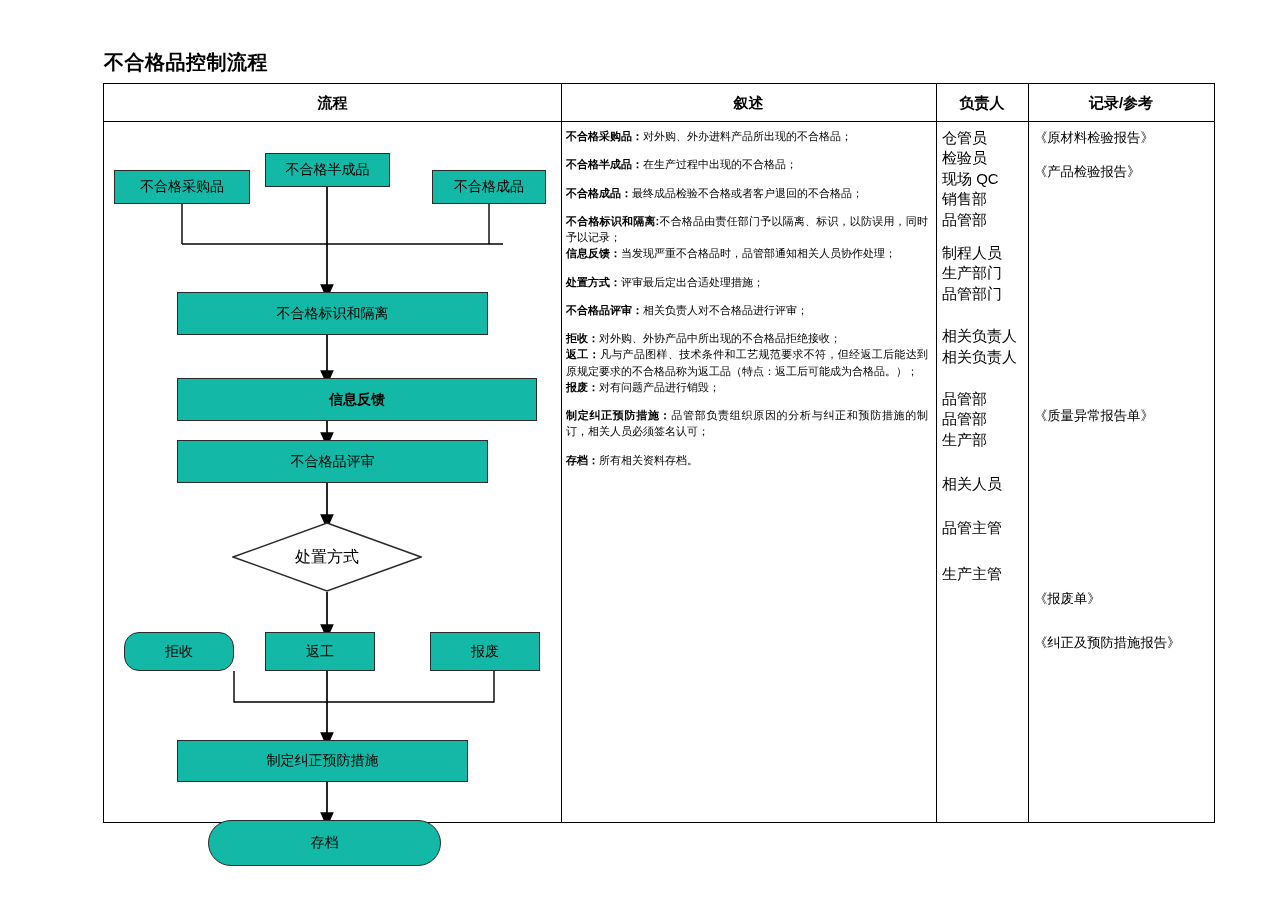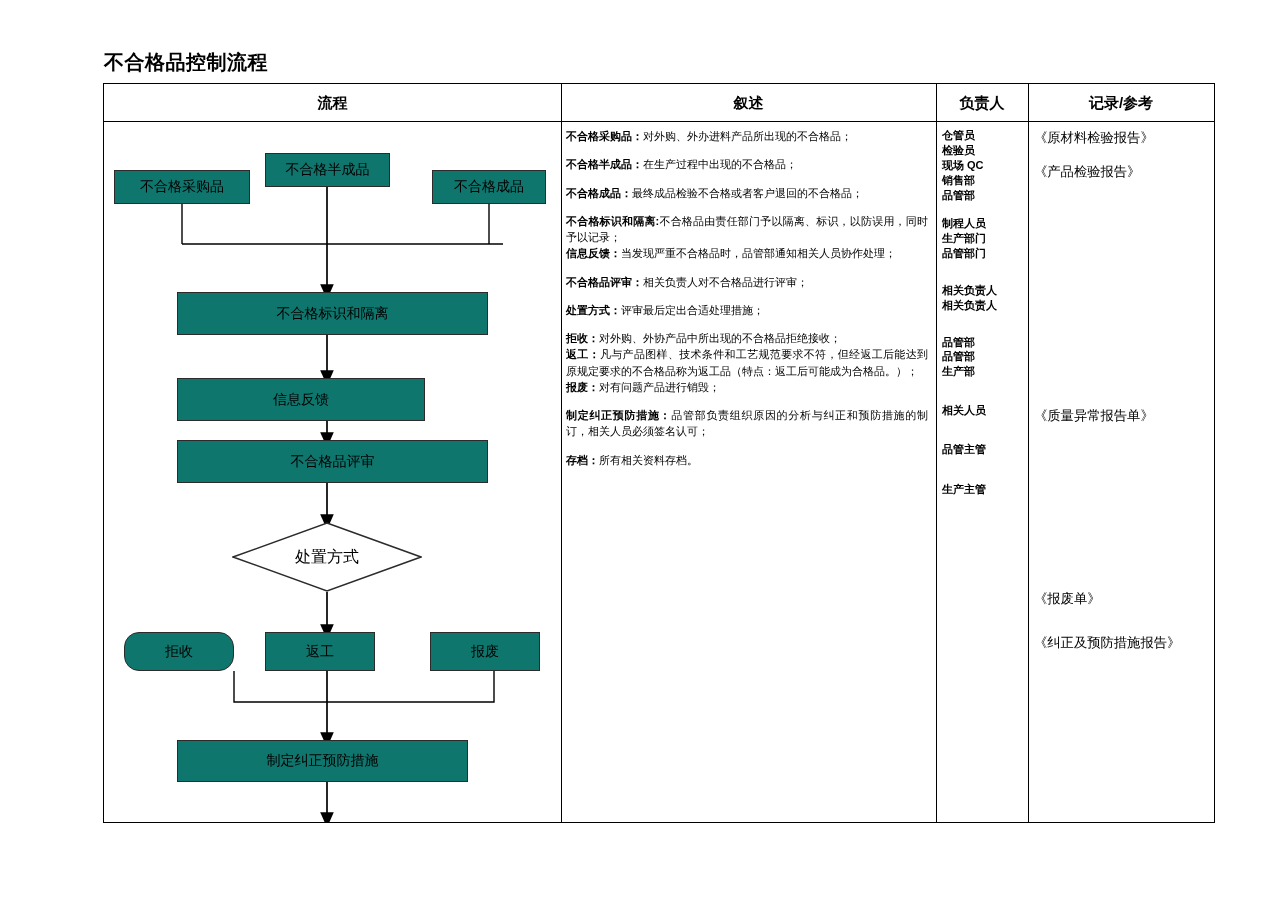--- a/index.html
+++ b/index.html
@@ -47,38 +47,38 @@
     font-size:11px;line-height:1.48;
     text-align:justify;
   }
   .desc p{margin:0 0 12px 0;}
   .desc p.tight{margin:0 0 0 0;}
   .desc b{font-weight:bold;}
 
   
   .resp{
     position:absolute;left:838px;top:6px;width:86px;
-    font-size:11px;line-height:1.36;font-weight:bold;
+    font-size:15px;line-height:1.36;font-weight:normal;
   }
   .resp .grp{margin-bottom:13px;}
   .resp .grp div{white-space:nowrap;}
 
   
   .rec{
     position:absolute;left:930px;top:6px;width:180px;
     font-size:13.3px;line-height:1.5;
   }
   .rec div{margin-bottom:18px;}
 
   
   .flow{position:absolute;left:0;top:0;width:457px;height:700px;}
   .node{
     position:absolute;
     border:1.4px solid #2b2b2b;
-    background:#0f766e;
+    background:#14b8a6;
     display:flex;align-items:center;justify-content:center;
     font-size:14px;
     box-sizing:border-box;
     white-space:nowrap;
   }
   .node.round{border-radius:26px;}
   .diamond-wrap{position:absolute;}
   .diamond-wrap svg{display:block;}
   .diamond-label{
     position:absolute;left:0;top:0;width:100%;height:100%;
@@ -150,21 +150,21 @@
         </div>
 
         <div class="node" style="left:328px;top:48px;width:114px;height:34px;">
           <span>不合格成品</span>
         </div>
 
         <div class="node" style="left:73px;top:170px;width:311px;height:43px;">
           <span>不合格标识和隔离</span>
         </div>
 
-        <div class="node" style="left:73px;top:256px;width:248px;height:43px;">
+        <div class="node" style="left:73px;top:256px;width:360px;height:43px;font-weight:bold;">
           <span>信息反馈</span>
         </div>
 
         <div class="node" style="left:73px;top:318px;width:311px;height:43px;">
           <span>不合格品评审</span>
         </div>
 
         <div class="diamond-wrap" style="left:128px;top:400px;width:190px;height:70px;">
           <svg width="190" height="70" viewBox="0 0 190 70">
             <polygon points="95,1 189,35 95,69 1,35" fill="#fff" stroke="#2b2b2b" stroke-width="1.4"></polygon>
@@ -181,43 +181,46 @@
         </div>
 
         <div class="node" style="left:326px;top:510px;width:110px;height:39px;">
           <span>报废</span>
         </div>
 
         <div class="node" style="left:73px;top:618px;width:291px;height:42px;">
           <span>制定纠正预防措施</span>
         </div>
 
+        <div class="node round" style="left:104px;top:698px;width:233px;height:46px;">
+          <span>存档</span>
+        </div>
       </div>
 
       <div class="desc">
         <p>
           <b>不合格采购品：</b><span>对外购、外办进料产品所出现的不合格品；</span>
         </p>
         <p>
           <b>不合格半成品：</b><span>在生产过程中出现的不合格品；</span>
         </p>
         <p>
           <b>不合格成品：</b><span>最终成品检验不合格或者客户退回的不合格品；</span>
         </p>
         <p class="tight">
           <b>不合格标识和隔离:</b><span>不合格品由责任部门予以隔离、标识，以防误用，同时予以记录；</span>
         </p>
         <p>
           <b>信息反馈：</b><span>当发现严重不合格品时，品管部通知相关人员协作处理；</span>
         </p>
         <p>
+          <b>处置方式：</b><span>评审最后定出合适处理措施；</span>
+        </p>
+        <p>
           <b>不合格品评审：</b><span>相关负责人对不合格品进行评审；</span>
-        </p>
-        <p>
-          <b>处置方式：</b><span>评审最后定出合适处理措施；</span>
         </p>
         <p class="tight">
           <b>拒收：</b><span>对外购、外协产品中所出现的不合格品拒绝接收；</span>
         </p>
         <p class="tight">
           <b>返工：</b><span>凡与产品图样、技术条件和工艺规范要求不符，但经返工后能达到原规定要求的不合格品称为返工品（特点：返工后可能成为合格品。）；</span>
         </p>
         <p>
           <b>报废：</b><span>对有问题产品进行销毁；</span>
         </p>

